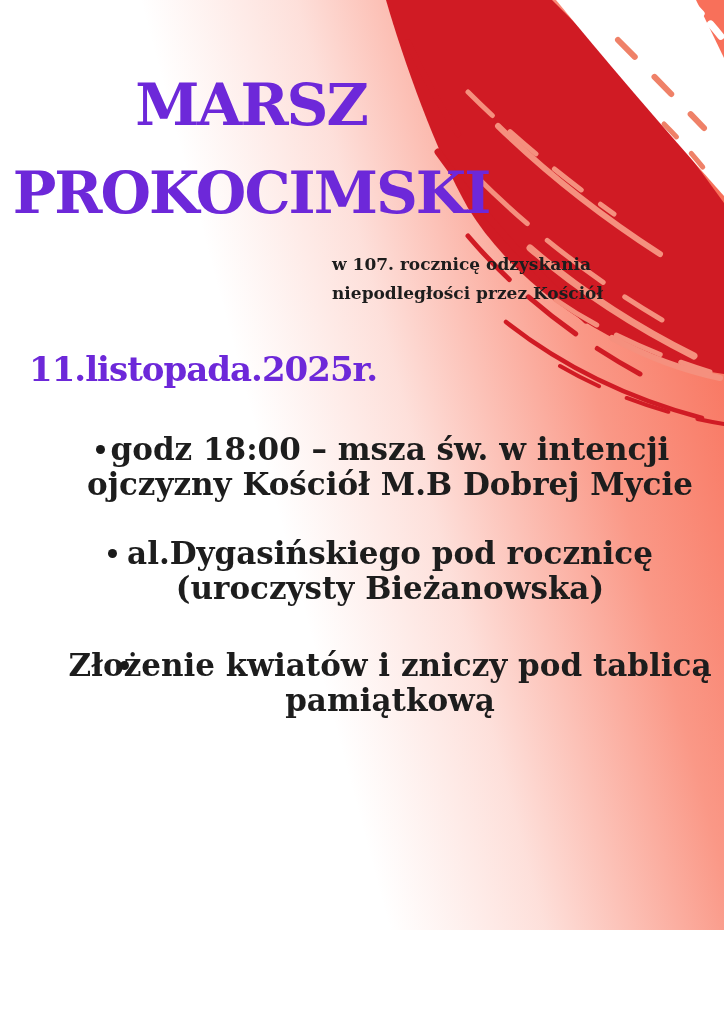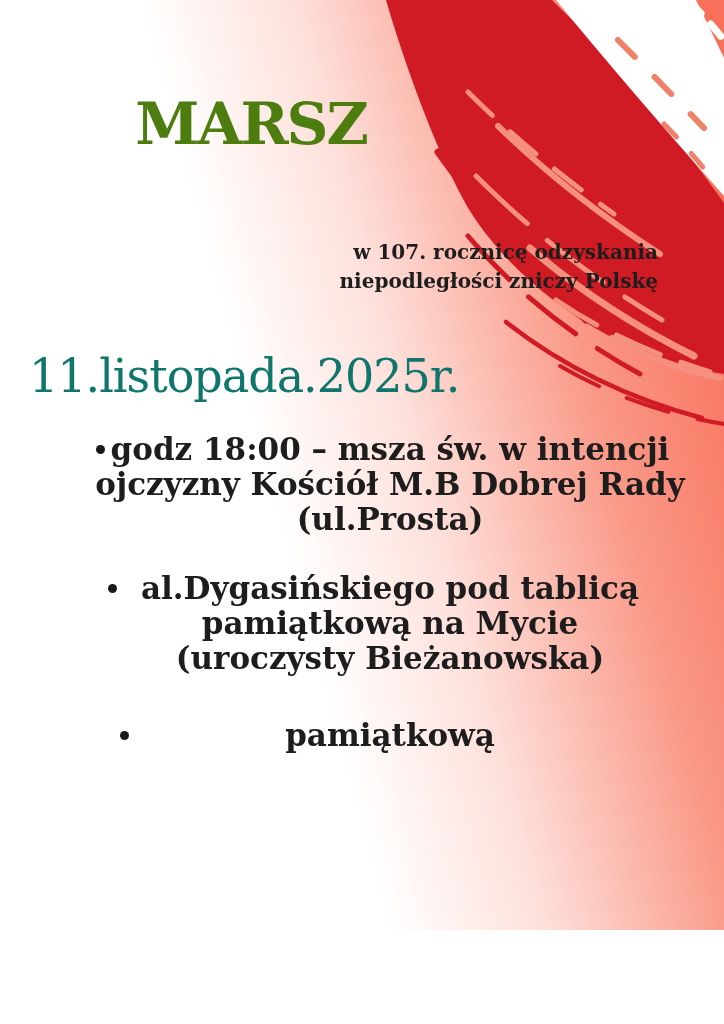--- a/index.html
+++ b/index.html
@@ -16,33 +16,33 @@
     position:absolute;left:0;top:0;width:724px;height:930px;
     background:linear-gradient(75deg,
       rgba(248,112,88,0) 40%,
       rgba(248,112,88,0.22) 56%,
       rgba(248,112,88,0.72) 76%,
       #f8705a 94%);
   }
   .brush{position:absolute;left:0;top:0;pointer-events:none;}
 
   .title{
-    position:absolute;left:0;top:80px;width:502px;
+    position:absolute;left:0;top:61px;width:502px;
     text-align:center;font-weight:bold;
     font-size:58px;line-height:88px;letter-spacing:-2px;
-    color:#4d7c0f;
+    color:#6d28d9;
   }
   .subtitle{
-    position:absolute;left:332px;top:238px;width:326px;
-    text-align:right;font-weight:bold;
-    font-size:20px;line-height:29px;color:#1d1d1d;
+    position:absolute;left:332px;top:250px;width:326px;
+    text-align:left;font-weight:bold;
+    font-size:17px;line-height:29px;color:#1d1d1d;
   }
   .date{
     position:absolute;left:29px;top:349px;
-    font-size:46px;font-weight:normal;letter-spacing:-1px;color:#0f766e;
+    font-size:34px;font-weight:bold;letter-spacing:-1px;color:#6d28d9;
   }
   .bullets{position:absolute;left:55px;top:432px;width:670px;}
   .bullet{position:relative;margin-bottom:34px;}
   .bullet .dot{
     position:absolute;top:13px;width:9px;height:9px;border-radius:50%;
     background:#1a1a1a;
   }
   .bullet:nth-child(1) .dot{left:41px;}
   .bullet:nth-child(2) .dot{left:53px;}
   .bullet:nth-child(3) .dot{left:65px;}
@@ -95,49 +95,49 @@
     </g>
 
     <g stroke="#ef8168" fill="none" stroke-linecap="round">
       <path d="M 618,40 q 42,42 86,88" stroke-width="6" stroke-dasharray="24 28"></path>
       <path d="M 664,124 q 28,28 52,60" stroke-width="5" stroke-dasharray="18 22"></path>
     </g>
   </svg>
 
   <div class="title">
     <div>MARSZ</div>
+    <div>PROKOCIMSKI</div>
   </div>
 
   <div class="subtitle">
     <div>w 107. rocznicę odzyskania</div>
-    <div>niepodległości zniczy Polskę</div>
+    <div>niepodległości przez Kościół</div>
   </div>
 
   <div class="date">11.listopada.2025r.</div>
 
   <div class="bullets">
     <div class="bullet">
       <span class="dot"></span>
       <div class="btext">
         <div>godz 18:00 – msza św. w intencji</div>
-        <div>ojczyzny Kościół M.B Dobrej Rady</div>
-        <div>(ul.Prosta)</div>
+        <div>ojczyzny Kościół M.B Dobrej Mycie</div>
       </div>
     </div>
     <div class="bullet">
       <span class="dot"></span>
       <div class="btext">
-        <div>al.Dygasińskiego pod tablicą</div>
-        <div>pamiątkową na Mycie</div>
+        <div>al.Dygasińskiego pod rocznicę</div>
         <div>(uroczysty Bieżanowska)</div>
       </div>
     </div>
     <div class="bullet">
       <span class="dot"></span>
       <div class="btext">
+        <div>Złożenie kwiatów i zniczy pod tablicą</div>
         <div>pamiątkową</div>
       </div>
     </div>
   </div>
 
   <div class="footer">
 
     
     
 

